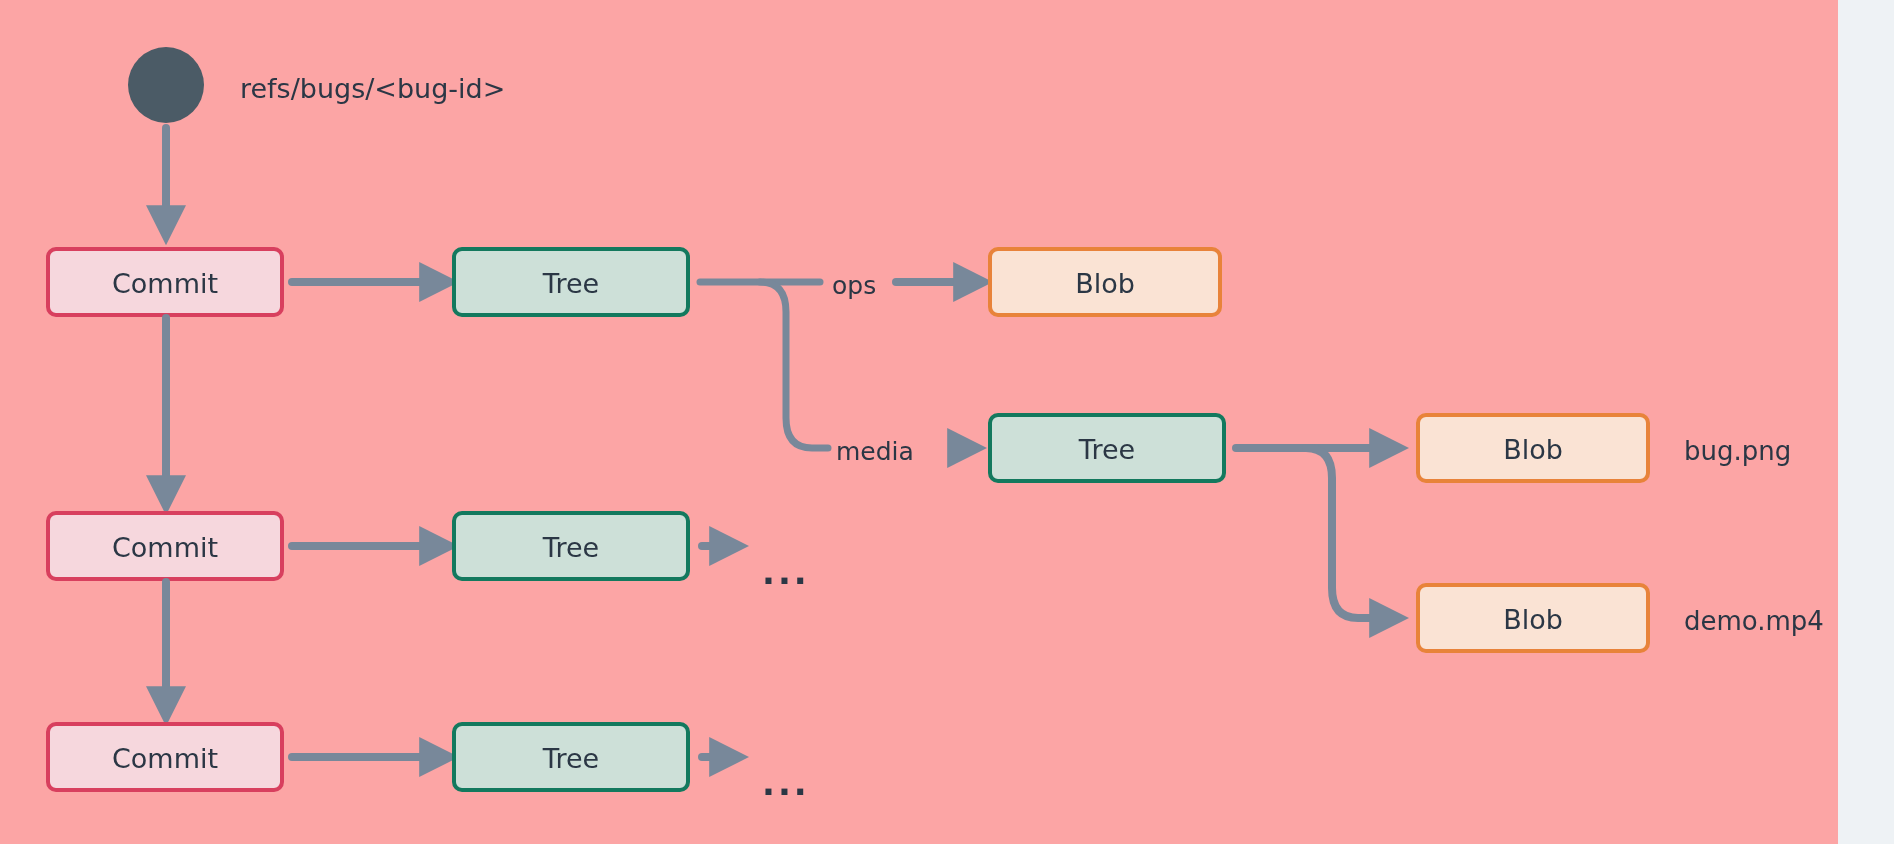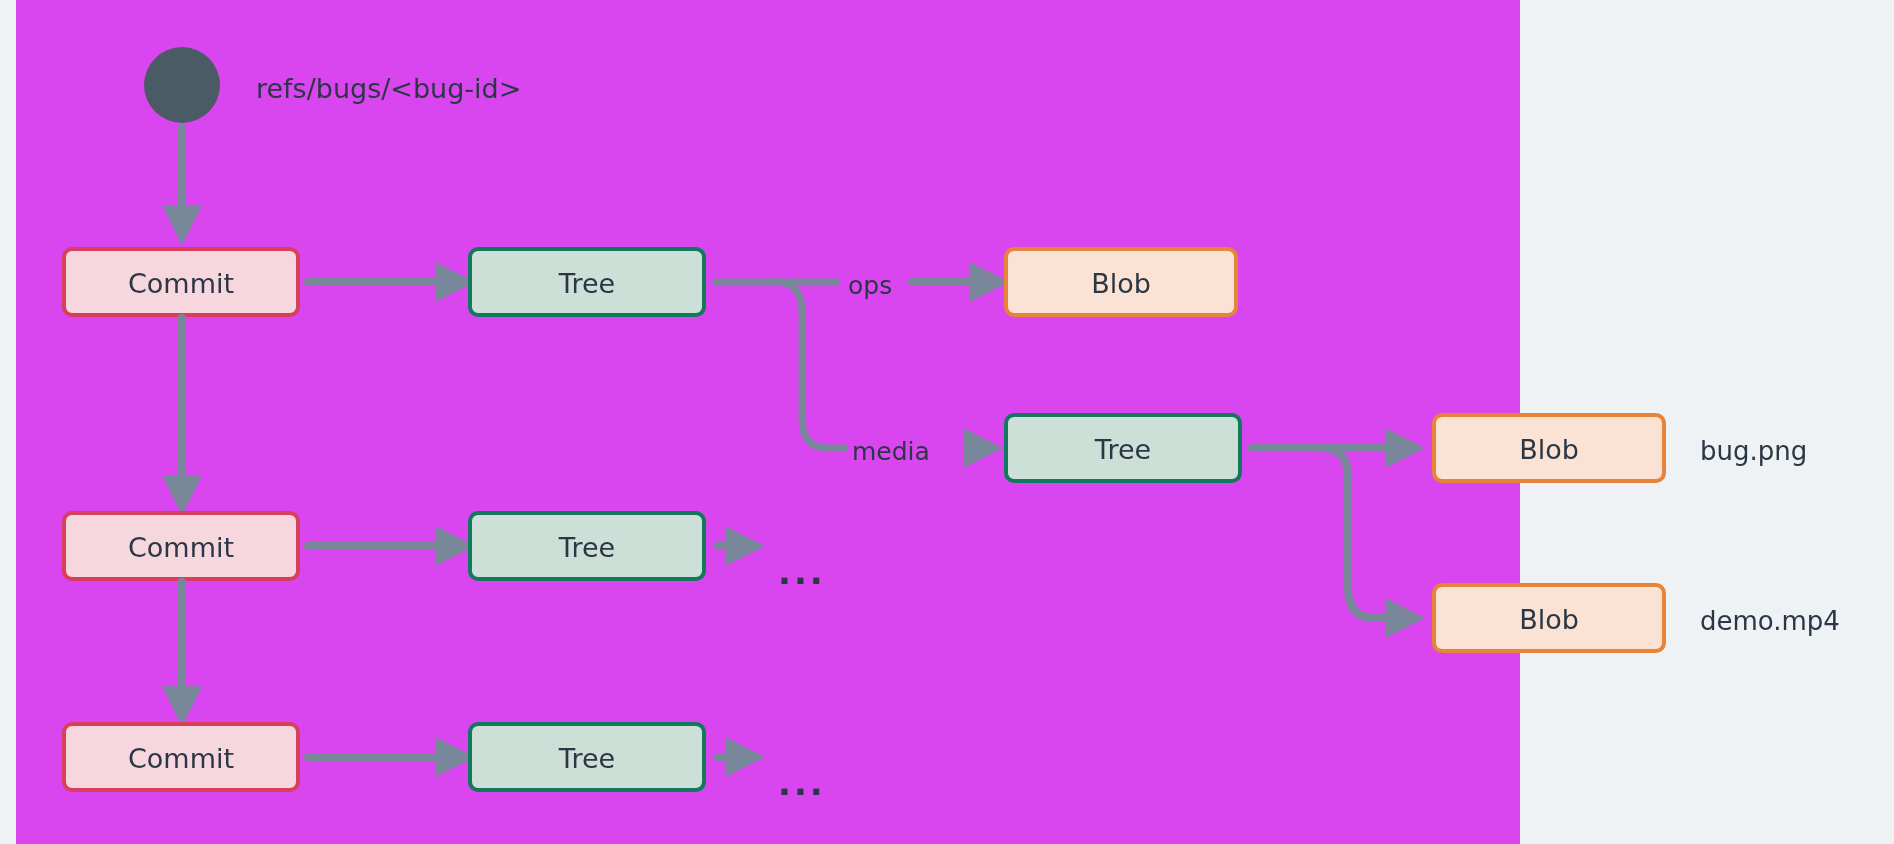--- a/index.html
+++ b/index.html
@@ -8,24 +8,23 @@
     background: #eef2f5;
   }
   body {
     width: 1894px;
     height: 844px;
     font-family: "DejaVu Sans", "Liberation Sans", sans-serif;
     overflow: hidden;
   }
   #diagram-root {
     position: relative;
-    width: 1504px;
+    width: 1838px;
     height: 844px;
-    background: #d946ef;
-    margin-left: 16px;
+    background: #fca5a5;
   }
   svg#git-object-graph {
     display: block;
     width: 1894px;
     height: 844px;
   }
   .node-label {
     font-family: "DejaVu Sans", "Liberation Sans", sans-serif;
     font-size: 27px;
     fill: #2b3745;

